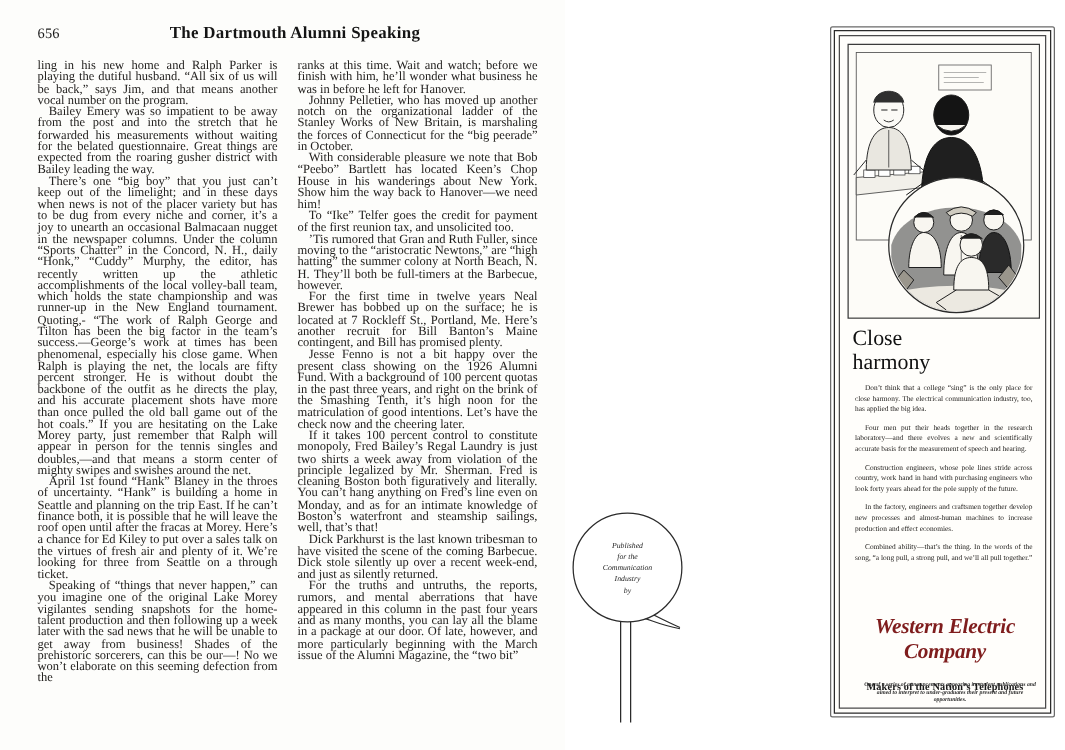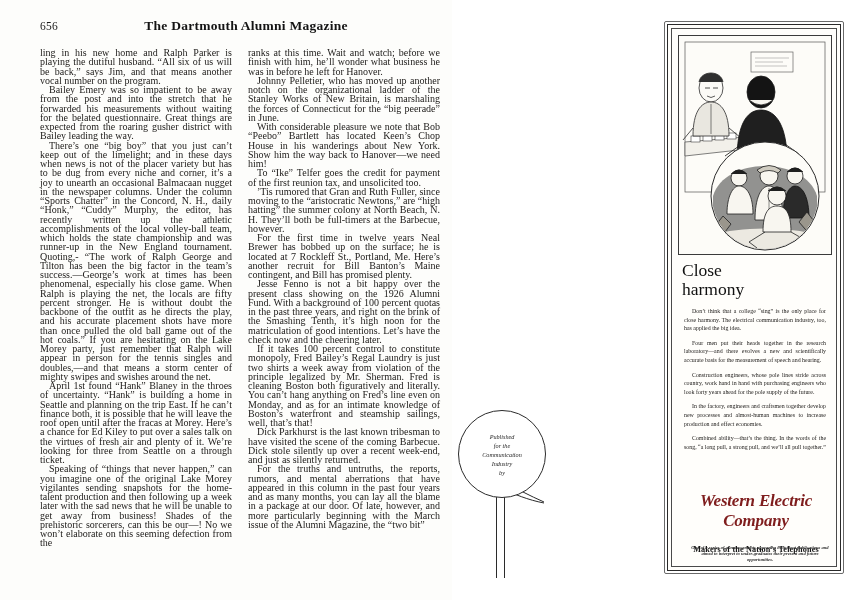--- a/index.html
+++ b/index.html
@@ -2,21 +2,21 @@
 <html><head>
 <meta charset="utf-8">
 <style>
   html,body{margin:0;padding:0;background:#ffffff;}
   body{width:852px;height:600px;overflow:hidden;font-family:"Liberation Serif",serif;}
   #page{position:relative;width:852px;height:600px;background:#ffffff;}
 
   
   #left-page{position:absolute;left:0;top:0;width:452px;height:600px;
     background:#fdfdfb;}
-  #left-inner{position:absolute;left:40px;top:18px;width:400px;}
+  #left-inner{position:absolute;left:30px;top:18px;width:400px;}
   .page-head{display:flex;align-items:baseline;width:400px;margin-bottom:14px;}
   .folio{font-size:11.5px;color:#1a1a1a;width:46px;letter-spacing:.2px;}
   .mag-title{flex:1;text-align:center;font-size:13.5px;font-weight:bold;
     color:#141414;letter-spacing:.25px;padding-right:34px;}
   .cols{display:flex;gap:16px;width:400px;}
   .col{width:192px;}
   .col p{margin:0;font-size:10px;line-height:9.25px;text-align:justify;
     color:#23211f;text-indent:9px;-webkit-hyphens:auto;hyphens:auto;}
   .col p.noind{text-indent:0;}
 
@@ -62,34 +62,34 @@
 </head>
 <body>
 
 <div id="page">
 
   <div id="left-page">
     <div id="left-inner">
 
       <div class="page-head">
         <div class="folio">656</div>
-        <div class="mag-title">The Dartmouth Alumni Magazine</div>
+        <div class="mag-title">The Dartmouth Alumni Speaking</div>
       </div>
 
       <div class="cols">
         <div class="col">
           <p class="noind">ling in his new home and Ralph Parker is playing the dutiful husband. “All six of us will be back,” says Jim, and that means another vocal number on the program.</p>
           <p>Bailey Emery was so impatient to be away from the post and into the stretch that he forwarded his measurements without waiting for the belated questionnaire. Great things are expected from the roaring gusher district with Bailey leading the way.</p>
           <p>There’s one “big boy” that you just can’t keep out of the limelight; and in these days when news is not of the placer variety but has to be dug from every niche and corner, it’s a joy to unearth an occasional Balmacaan nugget in the newspaper columns. Under the column “Sports Chatter” in the Concord, N. H., daily “Honk,” “Cuddy” Murphy, the editor, has recently written up the athletic accomplishments of the local volley-ball team, which holds the state championship and was runner-up in the New England tournament. Quoting,- “The work of Ralph George and Tilton has been the big factor in the team’s success.—George’s work at times has been phenomenal, especially his close game. When Ralph is playing the net, the locals are fifty percent stronger. He is without doubt the backbone of the outfit as he directs the play, and his accurate placement shots have more than once pulled the old ball game out of the hot coals.” If you are hesitating on the Lake Morey party, just remember that Ralph will appear in person for the tennis singles and doubles,—and that means a storm center of mighty swipes and swishes around the net.</p>
           <p>April 1st found “Hank” Blaney in the throes of uncertainty. “Hank” is building a home in Seattle and planning on the trip East. If he can’t finance both, it is possible that he will leave the roof open until after the fracas at Morey. Here’s a chance for Ed Kiley to put over a sales talk on the virtues of fresh air and plenty of it. We’re looking for three from Seattle on a through ticket.</p>
           <p>Speaking of “things that never happen,” can you imagine one of the original Lake Morey vigilantes sending snapshots for the home-talent production and then following up a week later with the sad news that he will be unable to get away from business! Shades of the prehistoric sorcerers, can this be our—! No we won’t elaborate on this seeming defection from the</p>
         </div>
         <div class="col">
           <p class="noind">ranks at this time. Wait and watch; before we finish with him, he’ll wonder what business he was in before he left for Hanover.</p>
-          <p>Johnny Pelletier, who has moved up another notch on the organizational ladder of the Stanley Works of New Britain, is marshaling the forces of Connecticut for the “big peerade” in June.</p>
+          <p>Johnny Pelletier, who has moved up another notch on the organizational ladder of the Stanley Works of New Britain, is marshaling the forces of Connecticut for the “big peerade” in October.</p>
           <p>With considerable pleasure we note that Bob “Peebo” Bartlett has located Keen’s Chop House in his wanderings about New York. Show him the way back to Hanover—we need him!</p>
           <p>To “Ike” Telfer goes the credit for payment of the first reunion tax, and unsolicited too.</p>
           <p>’Tis rumored that Gran and Ruth Fuller, since moving to the “aristocratic Newtons,” are “high hatting” the summer colony at North Beach, N. H. They’ll both be full-timers at the Barbecue, however.</p>
           <p>For the first time in twelve years Neal Brewer has bobbed up on the surface; he is located at 7 Rockleff St., Portland, Me. Here’s another recruit for Bill Banton’s Maine contingent, and Bill has promised plenty.</p>
           <p>Jesse Fenno is not a bit happy over the present class showing on the 1926 Alumni Fund. With a background of 100 percent quotas in the past three years, and right on the brink of the Smashing Tenth, it’s high noon for the matriculation of good intentions. Let’s have the check now and the cheering later.</p>
           <p>If it takes 100 percent control to constitute monopoly, Fred Bailey’s Regal Laundry is just two shirts a week away from violation of the principle legalized by Mr. Sherman. Fred is cleaning Boston both figuratively and literally. You can’t hang anything on Fred’s line even on Monday, and as for an intimate knowledge of Boston’s waterfront and steamship sailings, well, that’s that!</p>
           <p>Dick Parkhurst is the last known tribesman to have visited the scene of the coming Barbecue. Dick stole silently up over a recent week-end, and just as silently returned.</p>
           <p>For the truths and untruths, the reports, rumors, and mental aberrations that have appeared in this column in the past four years and as many months, you can lay all the blame in a package at our door. Of late, however, and more particularly beginning with the March issue of the Alumni Magazine, the “two bit”</p>
         </div>
       </div>

